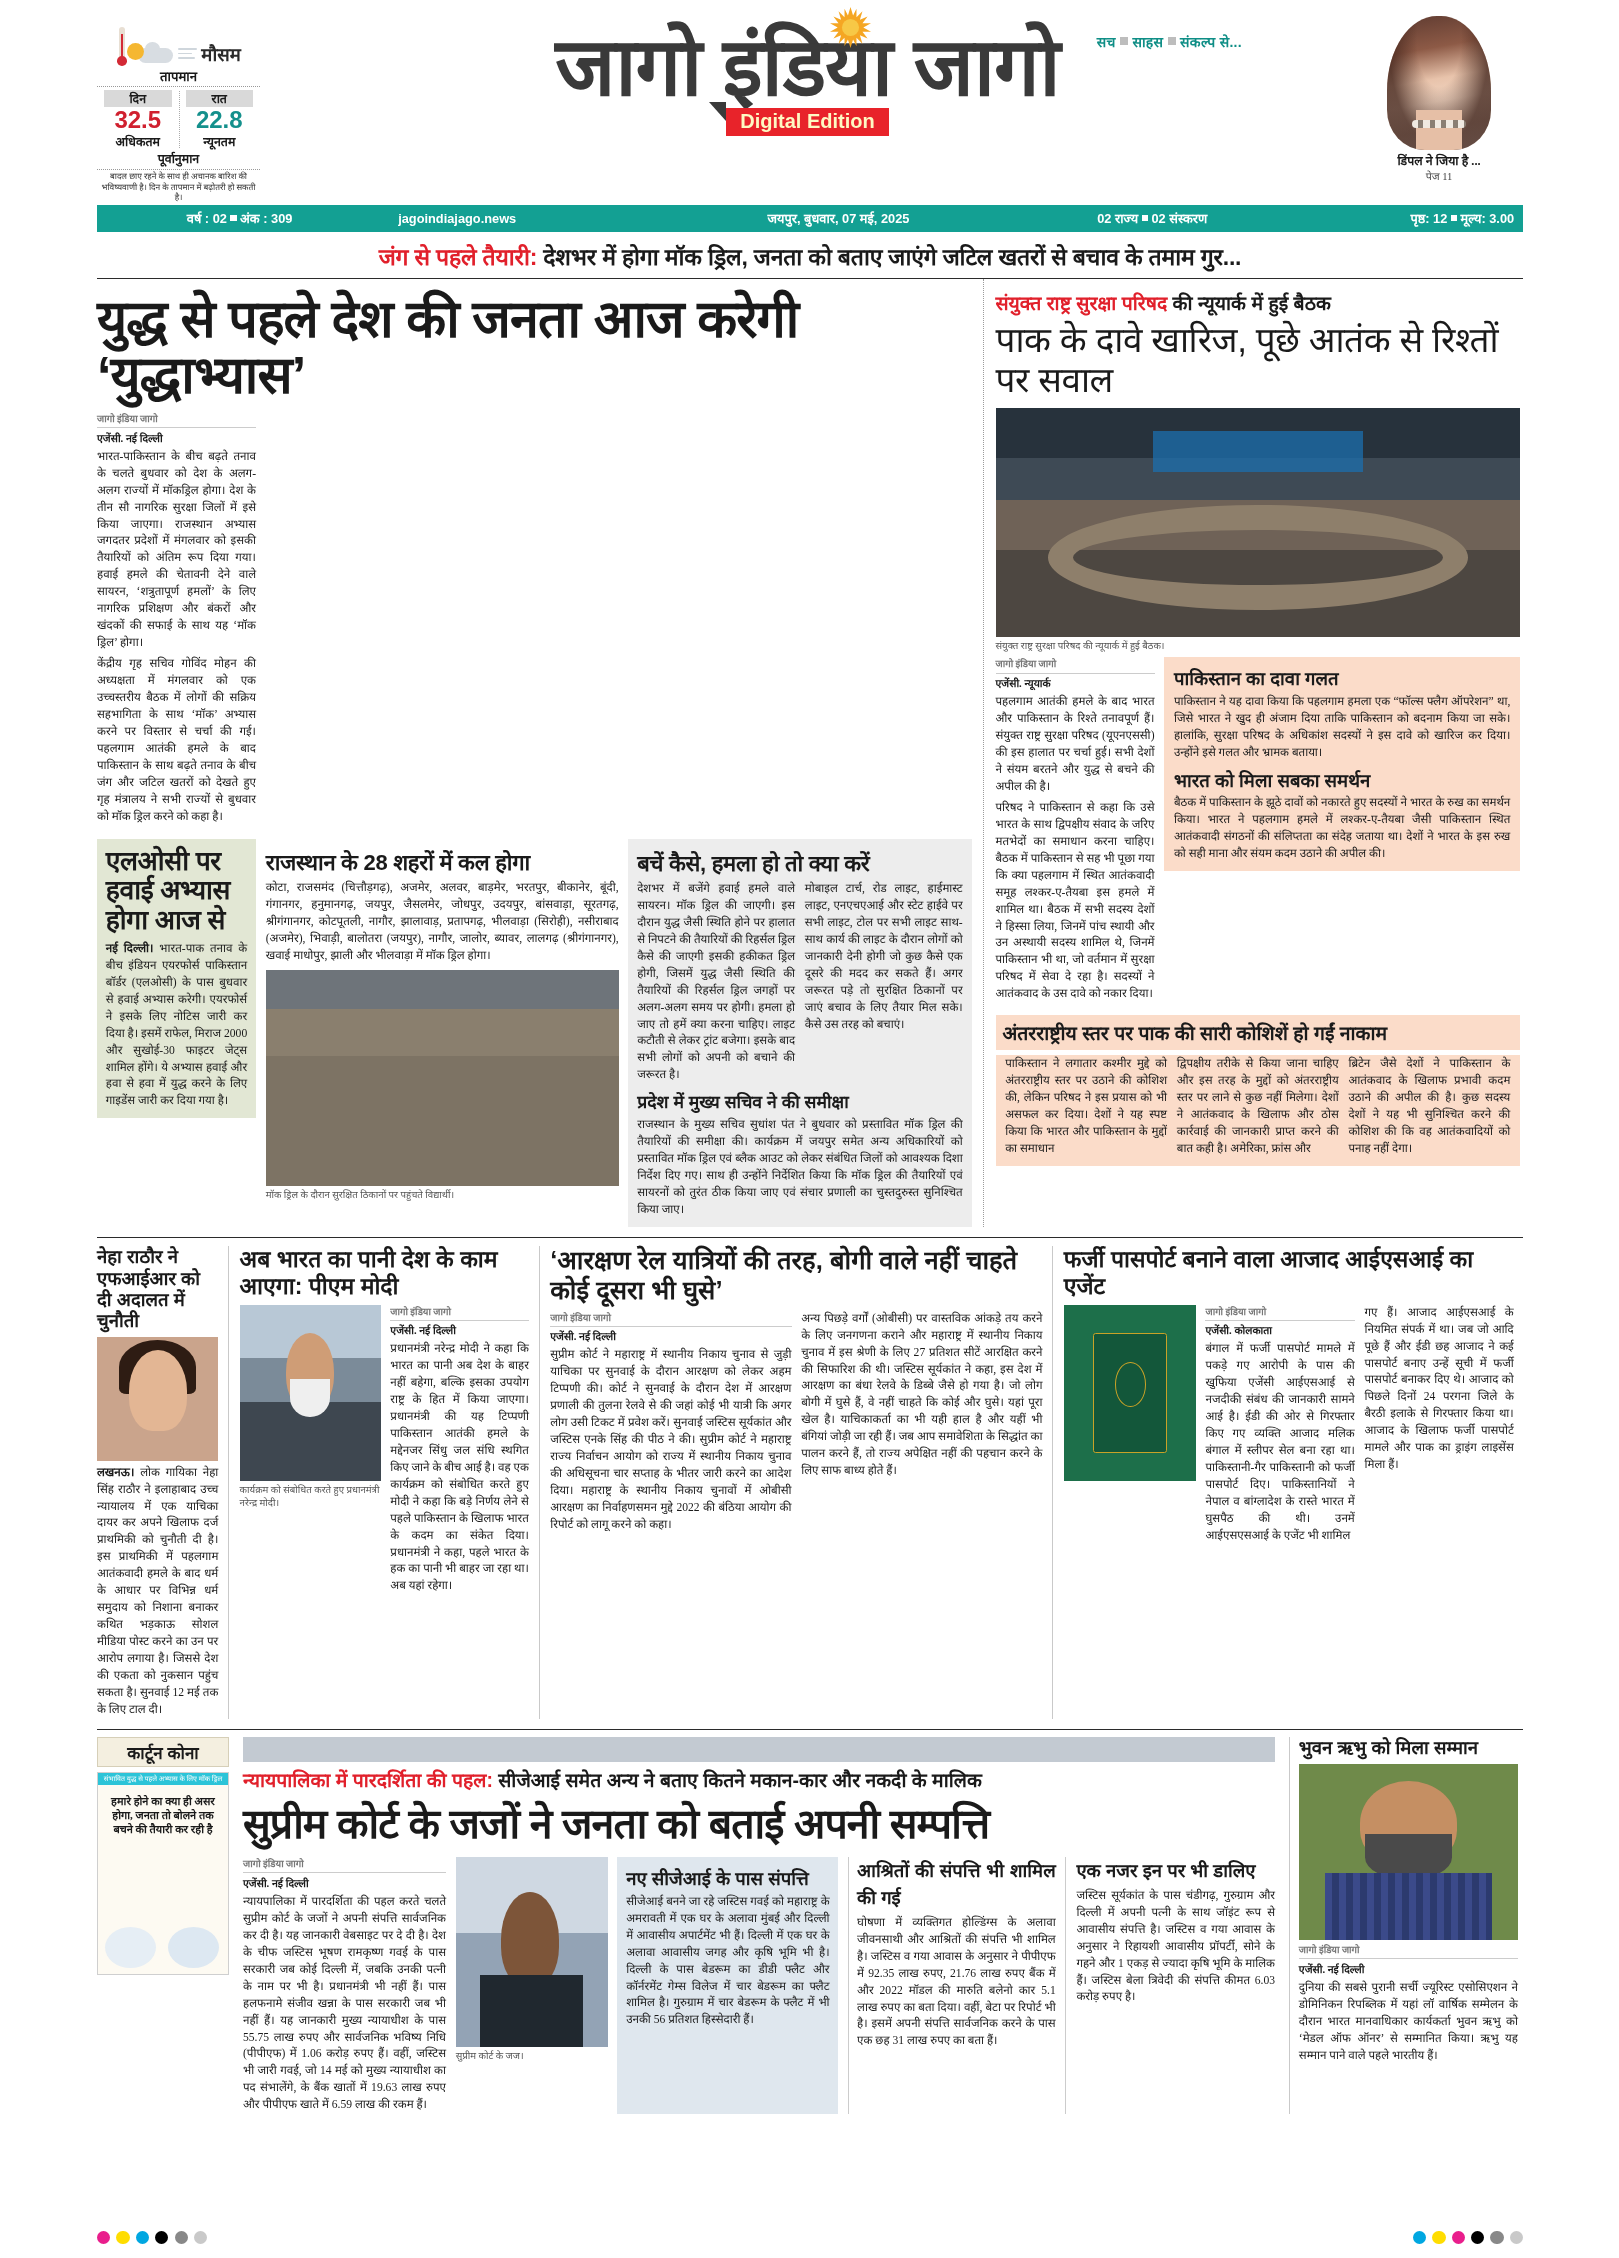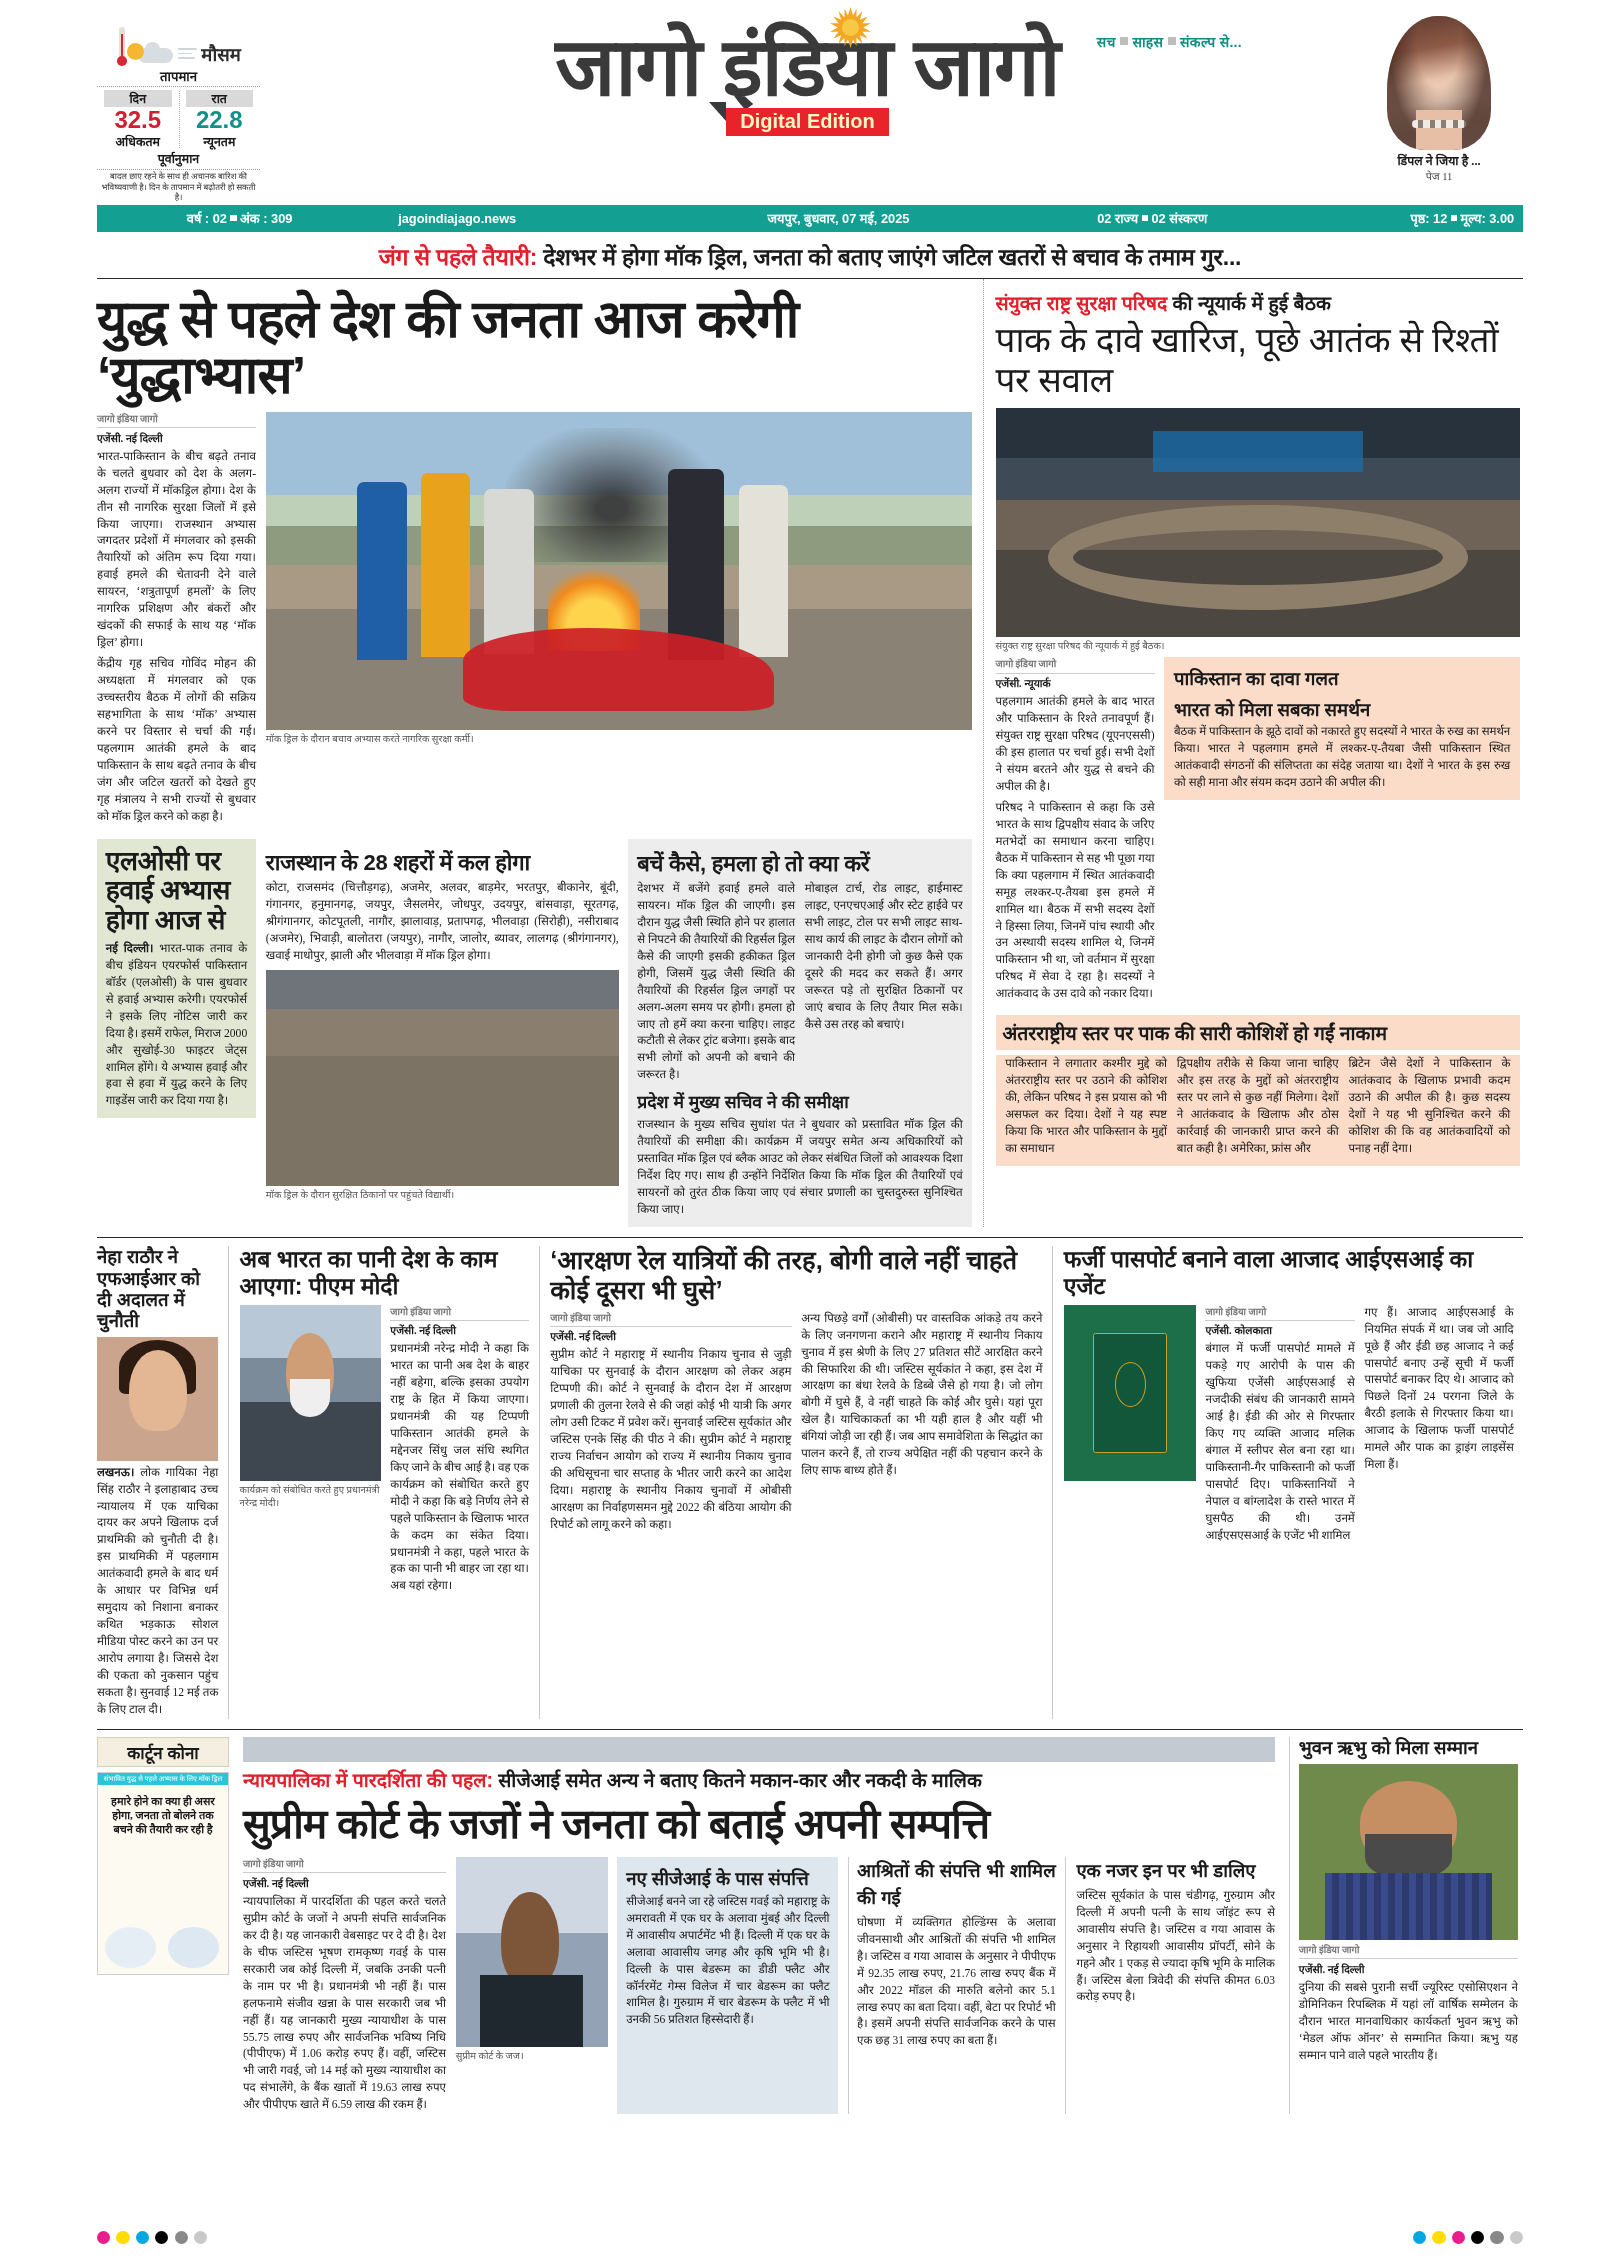--- a/index.html
+++ b/index.html
@@ -374,32 +374,20 @@
     <div class="left-zone">
       <h1 class="lead">युद्ध से पहले देश की जनता आज करेगी ‘युद्धाभ्यास’</h1>
 
       <div class="cols">
         <div class="col" style="width:159px">
           <div class="byline">जागो इंडिया जागो</div>
           <div class="byline2">एजेंसी. नई दिल्ली</div>
           <p class="body">भारत-पाकिस्तान के बीच बढ़ते तनाव के चलते बुधवार को देश के अलग-अलग राज्यों में मॉकड्रिल होगा। देश के तीन सौ नागरिक सुरक्षा जिलों में इसे किया जाएगा। राजस्थान अभ्यास जगदतर प्रदेशों में मंगलवार को इसकी तैयारियों को अंतिम रूप दिया गया। हवाई हमले की चेतावनी देने वाले सायरन, ‘शत्रुतापूर्ण हमलों’ के लिए नागरिक प्रशिक्षण और बंकरों और खंदकों की सफाई के साथ यह ‘मॉक ड्रिल’ होगा।</p>
           <p class="body">केंद्रीय गृह सचिव गोविंद मोहन की अध्यक्षता में मंगलवार को एक उच्चस्तरीय बैठक में लोगों की सक्रिय सहभागिता के साथ ‘मॉक’ अभ्यास करने पर विस्तार से चर्चा की गई। पहलगाम आतंकी हमले के बाद पाकिस्तान के साथ बढ़ते तनाव के बीच जंग और जटिल खतरों को देखते हुए गृह मंत्रालय ने सभी राज्यों से बुधवार को मॉक ड्रिल करने को कहा है।</p>
         </div>
-        <div style="flex:1">
-          <div class="photo photo-main">
-            <div class="smoke"></div>
-              <div class="p1"></div>
-              <div class="p2"></div>
-              <div class="p3"></div>
-            <div class="p4"></div>
-              <div class="p5"></div>
-              <div class="f1"></div>
-          </div>
-          <div class="cap">मॉक ड्रिल के दौरान बचाव अभ्यास करते नागरिक सुरक्षा कर्मी।</div>
-        </div>
       </div>
 
       <div class="cols" style="margin-top:8.8px">
         <div style="width:159px">
           <div class="tint-green">
             <div class="box-title">एलओसी पर हवाई अभ्यास होगा आज से</div>
             <div class="col">
               <b>नई दिल्ली।</b>
               <span>भारत-पाक तनाव के बीच इंडियन एयरफोर्स पाकिस्तान बॉर्डर (एलओसी) के पास बुधवार से हवाई अभ्यास करेगी। एयरफोर्स ने इसके लिए नोटिस जारी कर दिया है। इसमें राफेल, मिराज 2000 और सुखोई-30 फाइटर जेट्स शामिल होंगे। ये अभ्यास हवाई और हवा से हवा में युद्ध करने के लिए गाइडेंस जारी कर दिया गया है।</span>
             </div>
@@ -443,20 +431,21 @@
       <div class="cols" style="margin-top:5.3px">
         <div class="col" style="width:159px">
           <div class="byline">जागो इंडिया जागो</div>
           <div class="byline2">एजेंसी. न्यूयार्क</div>
           <p class="body">पहलगाम आतंकी हमले के बाद भारत और पाकिस्तान के रिश्ते तनावपूर्ण हैं। संयुक्त राष्ट्र सुरक्षा परिषद (यूएनएससी) की इस हालात पर चर्चा हुई। सभी देशों ने संयम बरतने और युद्ध से बचने की अपील की है।</p>
           <p class="body">परिषद ने पाकिस्तान से कहा कि उसे भारत के साथ द्विपक्षीय संवाद के जरिए मतभेदों का समाधान करना चाहिए। बैठक में पाकिस्तान से सह भी पूछा गया कि क्या पहलगाम में स्थित आतंकवादी समूह लश्कर-ए-तैयबा इस हमले में शामिल था। बैठक में सभी सदस्य देशों ने हिस्सा लिया, जिनमें पांच स्थायी और उन अस्थायी सदस्य शामिल थे, जिनमें पाकिस्तान भी था, जो वर्तमान में सुरक्षा परिषद में सेवा दे रहा है। सदस्यों ने आतंकवाद के उस दावे को नकार दिया।</p>
         </div>
         <div style="flex:1">
           <div class="tint-peach">
             <div class="box-title-sm">पाकिस्तान का दावा गलत</div>
+            <div class="col">पाकिस्तान ने यह दावा किया कि पहलगाम हमला एक “फॉल्स फ्लैग ऑपरेशन” था, जिसे भारत ने खुद ही अंजाम दिया ताकि पाकिस्तान को बदनाम किया जा सके। हालांकि, सुरक्षा परिषद के अधिकांश सदस्यों ने इस दावे को खारिज कर दिया। उन्होंने इसे गलत और भ्रामक बताया।</div>
             <div class="box-title-sm" style="margin-top:5.3px">भारत को मिला सबका समर्थन</div>
             <div class="col">बैठक में पाकिस्तान के झूठे दावों को नकारते हुए सदस्यों ने भारत के रुख का समर्थन किया। भारत ने पहलगाम हमले में लश्कर-ए-तैयबा जैसी पाकिस्तान स्थित आतंकवादी संगठनों की संलिप्तता का संदेह जताया था। देशों ने भारत के इस रुख को सही माना और संयम कदम उठाने की अपील की।</div>
           </div>
         </div>
       </div>
 
       <div class="banner-peach" style="margin-top:7px">अंतरराष्ट्रीय स्तर पर पाक की सारी कोशिशें हो गईं नाकाम</div>
       <div class="tint-peach" style="padding-top:1.8px">
         <div class="cols">
           <div class="col" style="flex:1">पाकिस्तान ने लगातार कश्मीर मुद्दे को अंतरराष्ट्रीय स्तर पर उठाने की कोशिश की, लेकिन परिषद ने इस प्रयास को भी असफल कर दिया। देशों ने यह स्पष्ट किया कि भारत और पाकिस्तान के मुद्दों का समाधान</div>

